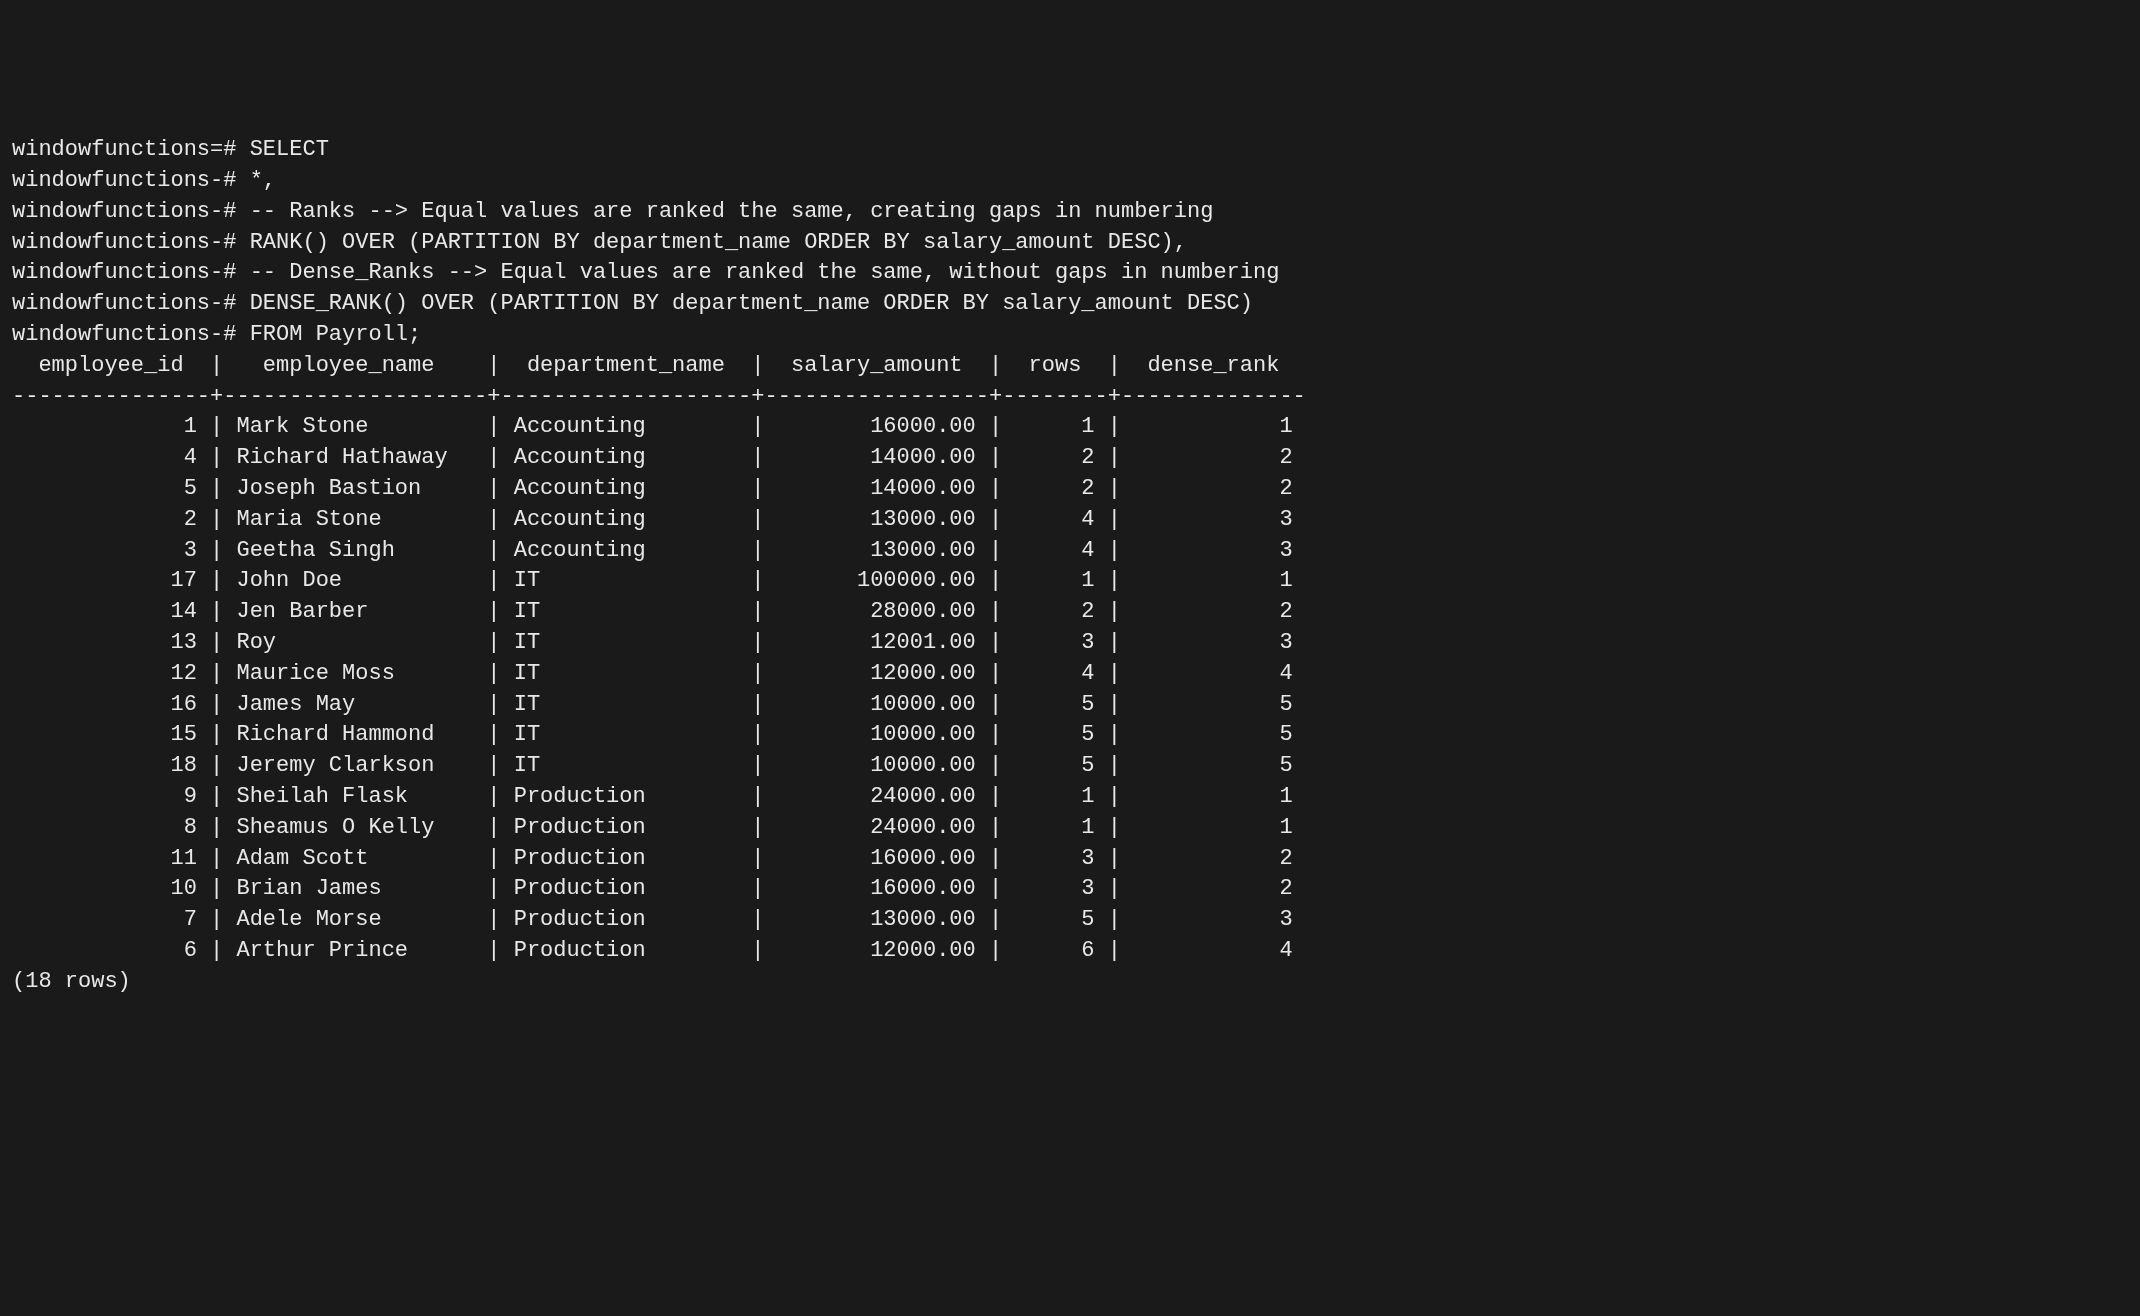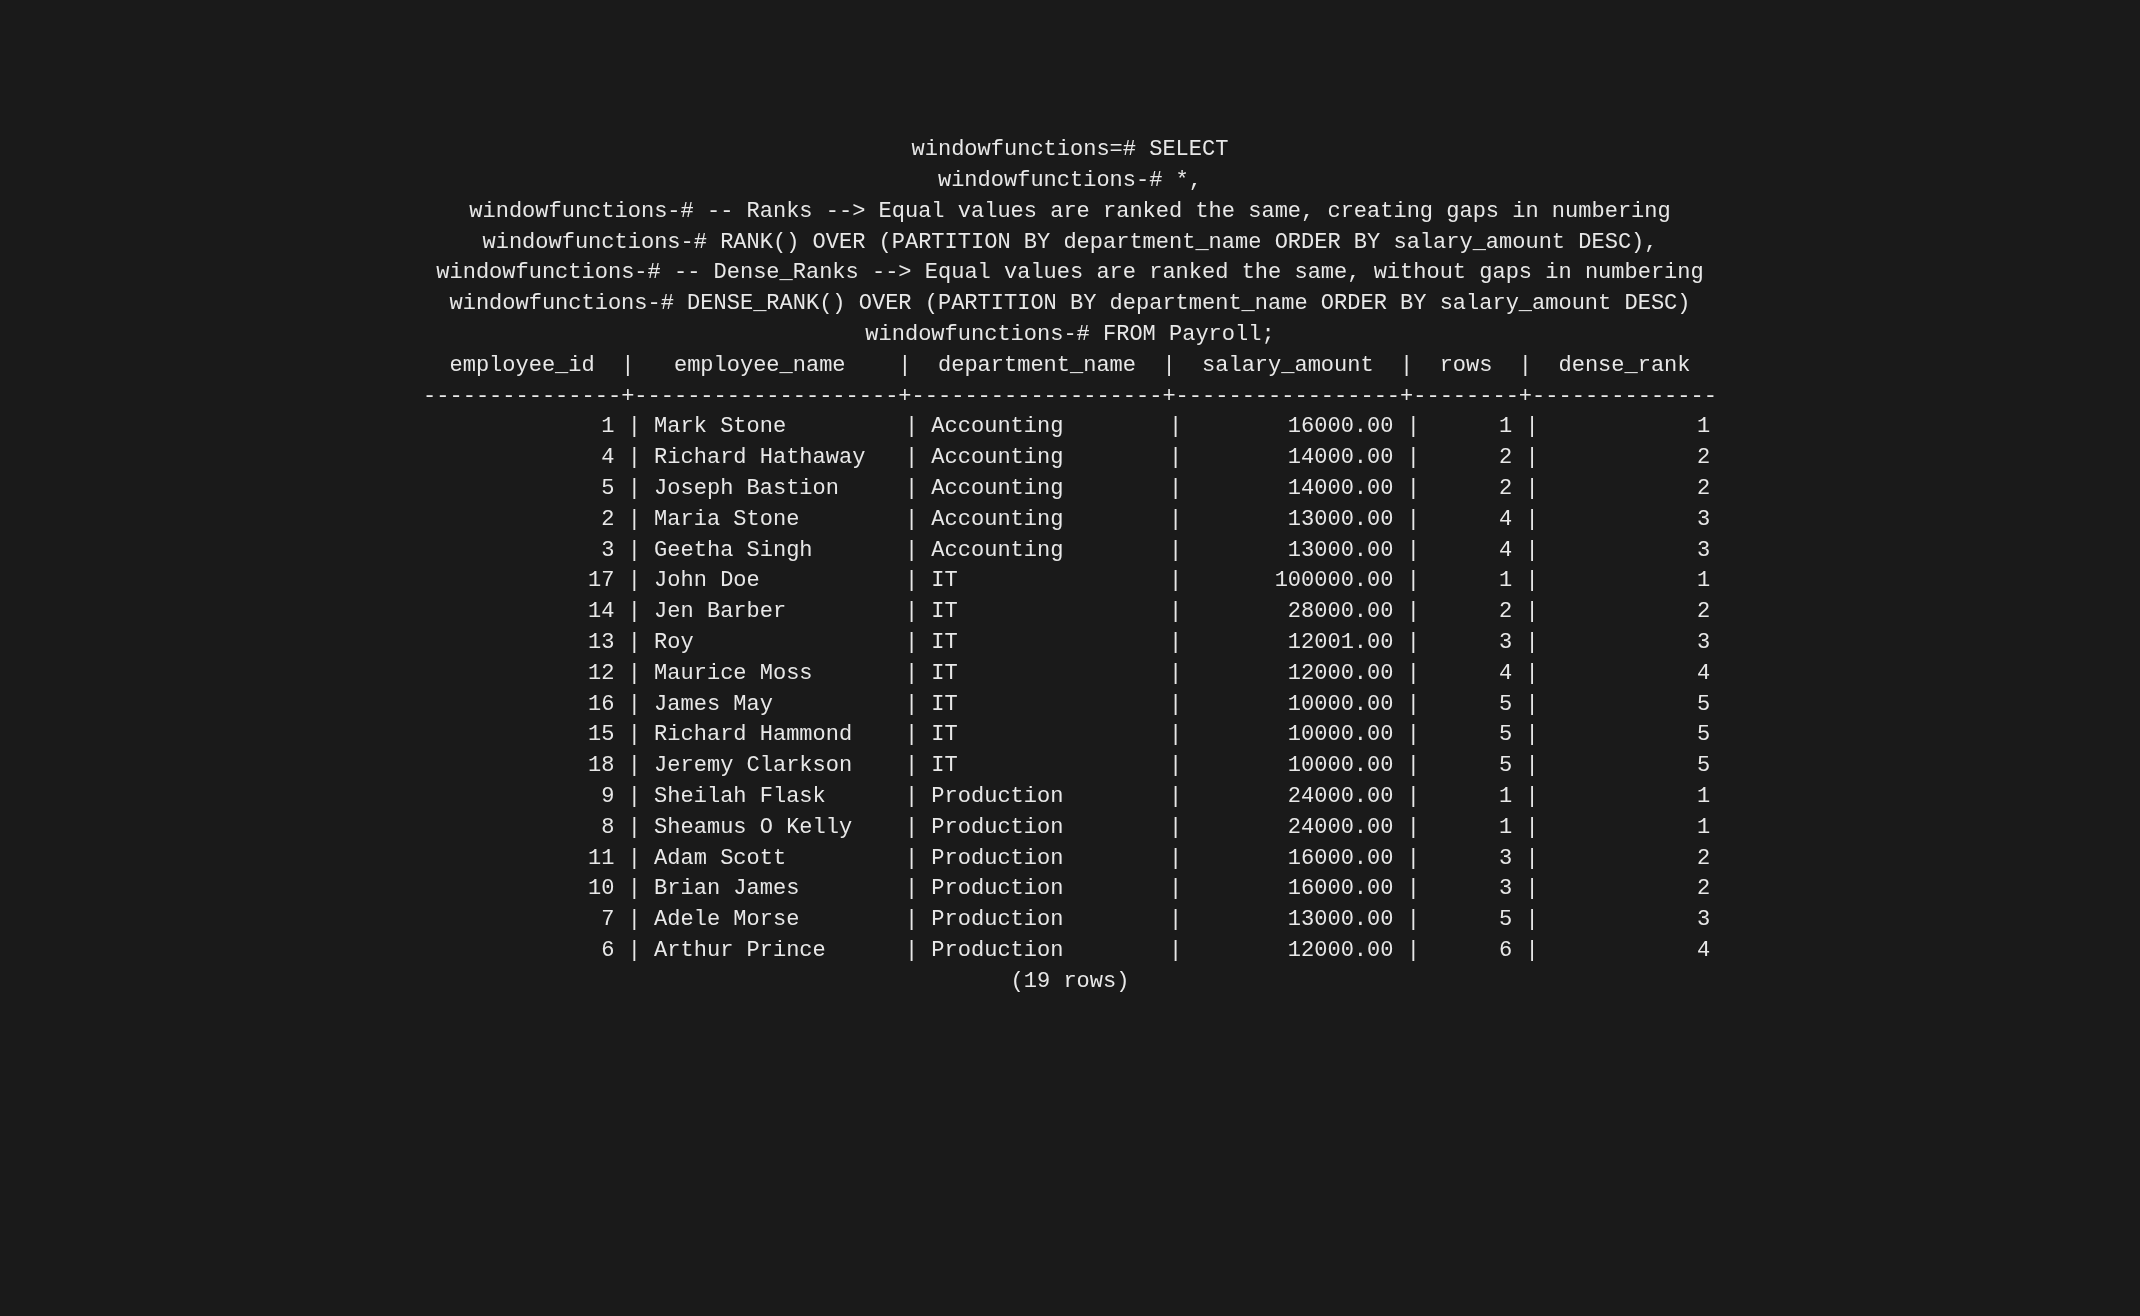--- a/index.html
+++ b/index.html
@@ -8,21 +8,20 @@
       background-color: #1a1a1a;
       color: #e8e8e8;
       font-family: 'SF Mono', 'Monaco', 'Menlo', 'Consolas', 'Courier New', monospace;
       font-size: 22px;
       line-height: 1.4;
       white-space: pre;
       overflow-x: auto;
     }
     .terminal {
       white-space: pre;
-      text-align: center;
     }
   </style>
 </head>
 <body>
 
 
 
 <div class="terminal"><span id="query-block">windowfunctions=# SELECT
 windowfunctions-# *,
 windowfunctions-# -- Ranks --&gt; Equal values are ranked the same, creating gaps in numbering
@@ -43,17 +42,17 @@
             12 | Maurice Moss       | IT                |        12000.00 |      4 |            4
             16 | James May          | IT                |        10000.00 |      5 |            5
             15 | Richard Hammond    | IT                |        10000.00 |      5 |            5
             18 | Jeremy Clarkson    | IT                |        10000.00 |      5 |            5
              9 | Sheilah Flask      | Production        |        24000.00 |      1 |            1
              8 | Sheamus O Kelly    | Production        |        24000.00 |      1 |            1
             11 | Adam Scott         | Production        |        16000.00 |      3 |            2
             10 | Brian James        | Production        |        16000.00 |      3 |            2
              7 | Adele Morse        | Production        |        13000.00 |      5 |            3
              6 | Arthur Prince      | Production        |        12000.00 |      6 |            4</span>
-<span>(19 rows)</span>
+<span>(18 rows)</span>
 </div>
 
 
 
 
 </body></html>

